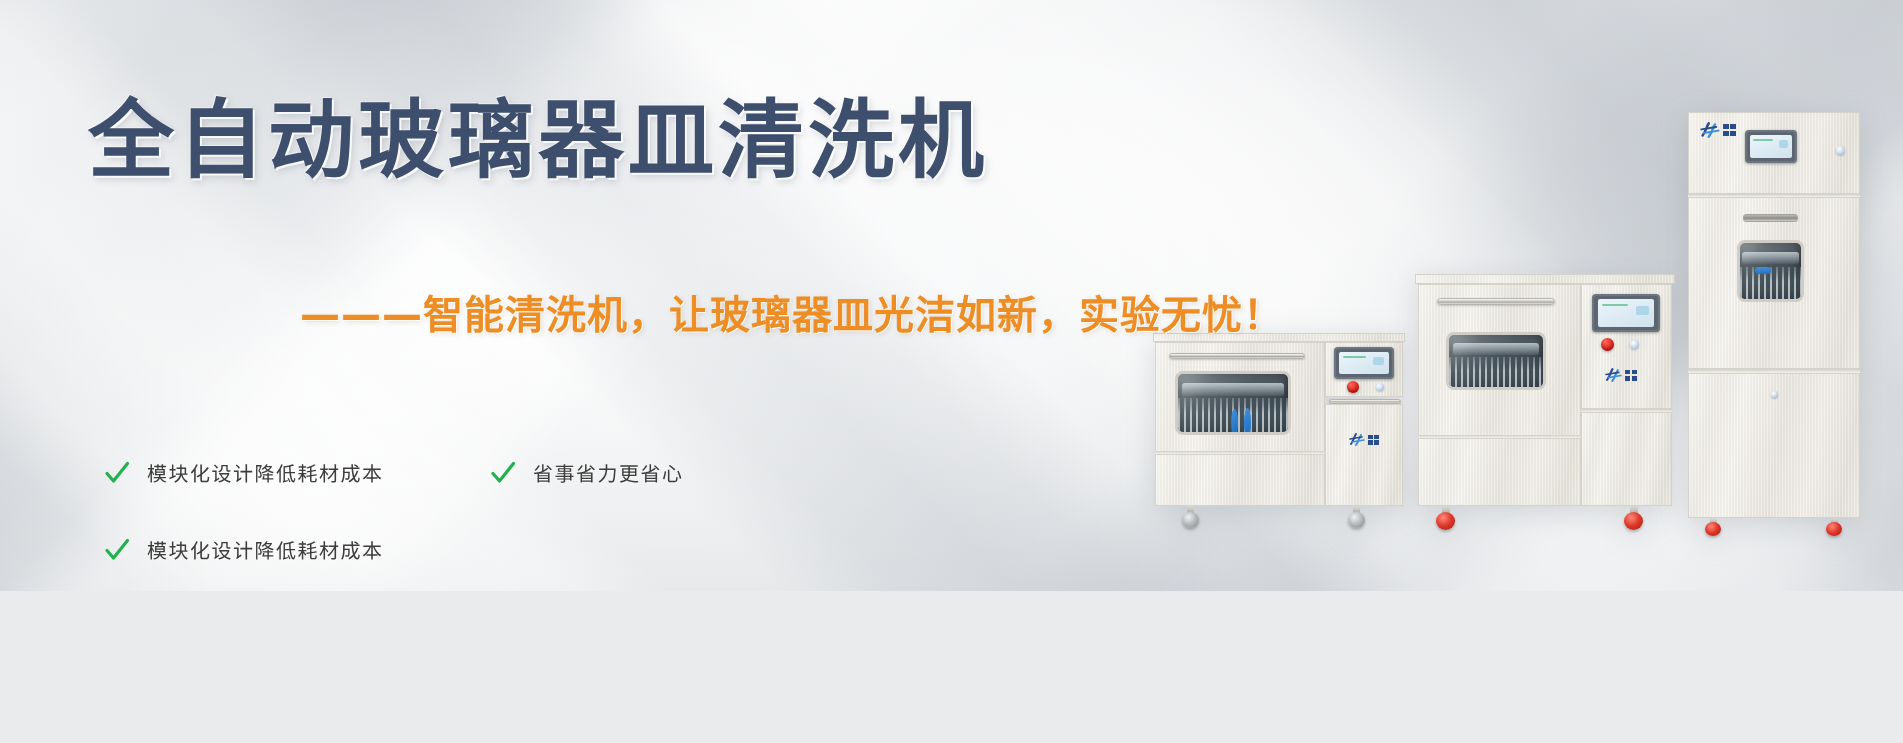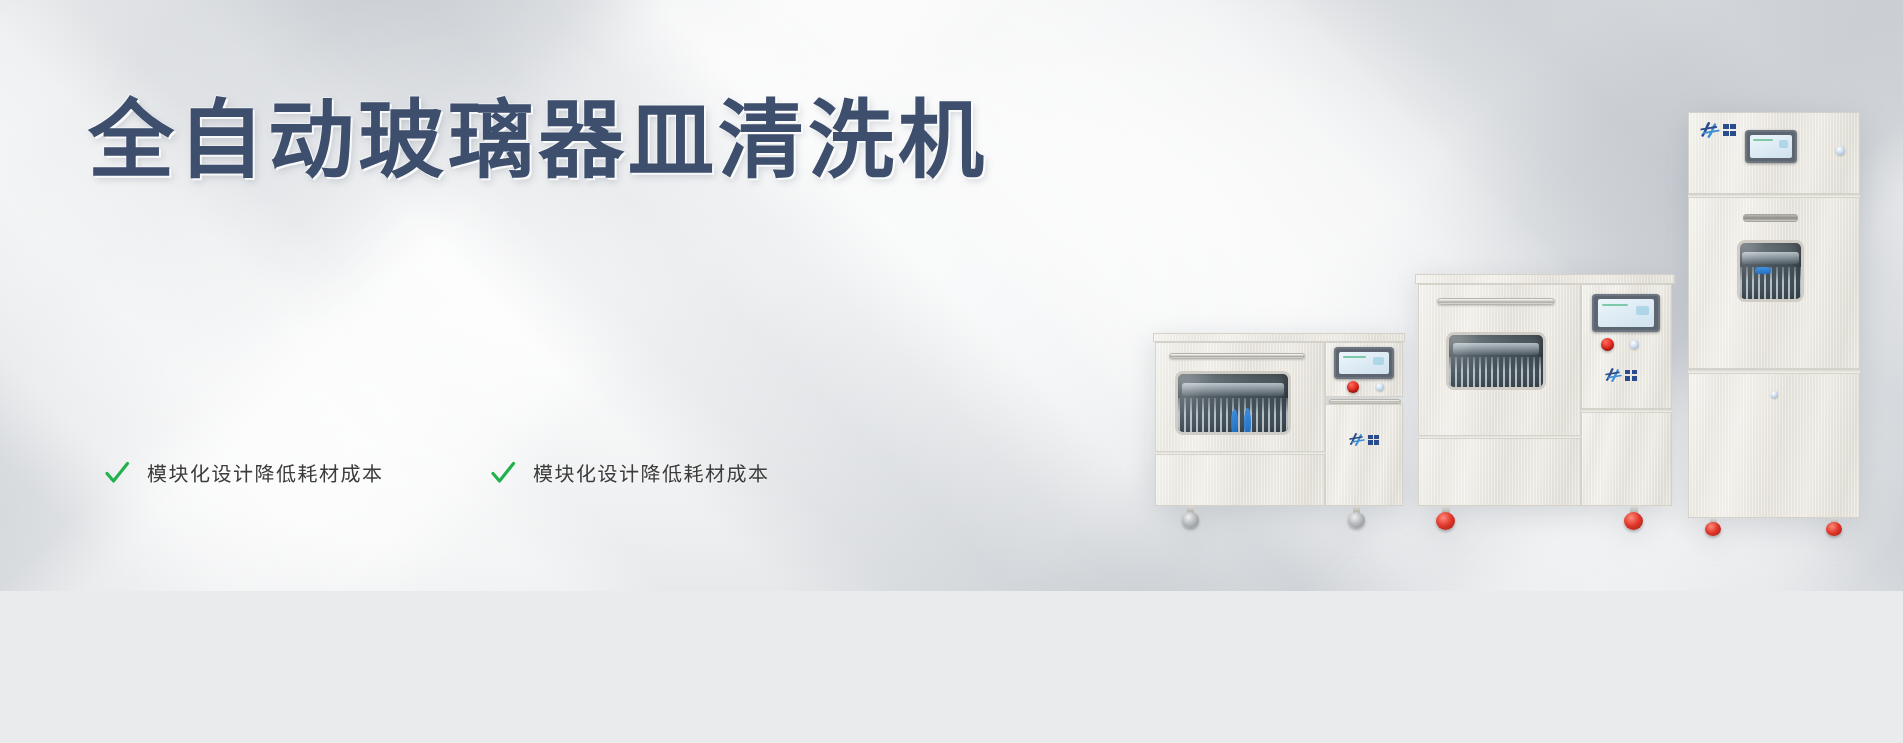--- a/index.html
+++ b/index.html
@@ -205,30 +205,37 @@
     <div class="band dark b6"></div>
     <div class="band b7"></div>
     <div class="band dark b8"></div>
   </div>
   <div class="vignette"></div>
 
   <div class="content">
 
     <h1 class="headline">全自动玻璃器皿清洗机</h1>
 
+    <div class="subline">———智能清洗机，让玻璃器皿光洁如新，实验无忧！</div>
 
     <div class="features">
 
       <div class="feature">
         <svg class="check" viewBox="0 0 26 26">
           <path d="M3 13.5 L9.5 21 L23.5 3.5" fill="none" stroke="#22b14c" stroke-width="3.2" stroke-linecap="round" stroke-linejoin="round"></path>
         </svg>
         <span class="feature-text">模块化设计降低耗材成本</span>
       </div>
 
+      <div class="feature">
+        <svg class="check" viewBox="0 0 26 26">
+          <path d="M3 13.5 L9.5 21 L23.5 3.5" fill="none" stroke="#22b14c" stroke-width="3.2" stroke-linecap="round" stroke-linejoin="round"></path>
+        </svg>
+        <span class="feature-text">省事省力更省心</span>
+      </div>
 
       <div class="feature">
         <svg class="check" viewBox="0 0 26 26">
           <path d="M3 13.5 L9.5 21 L23.5 3.5" fill="none" stroke="#22b14c" stroke-width="3.2" stroke-linecap="round" stroke-linejoin="round"></path>
         </svg>
         <span class="feature-text">模块化设计降低耗材成本</span>
       </div>
 
 
     </div>

